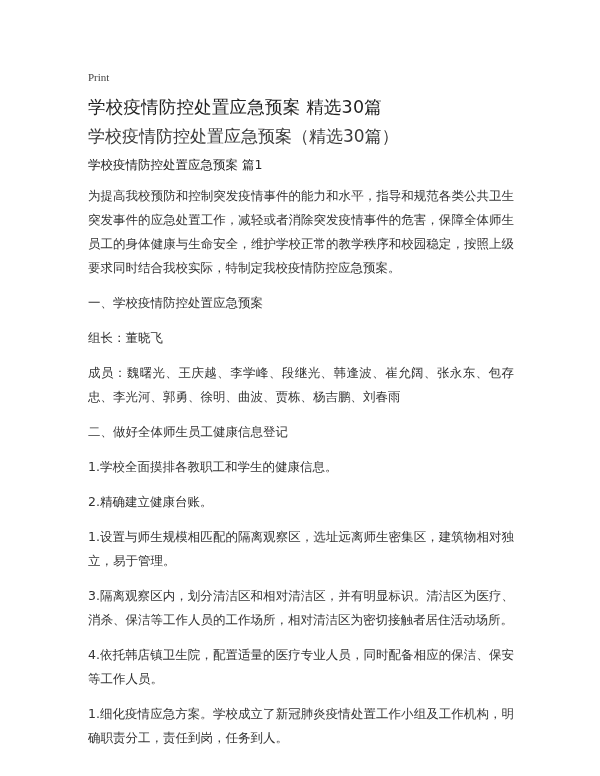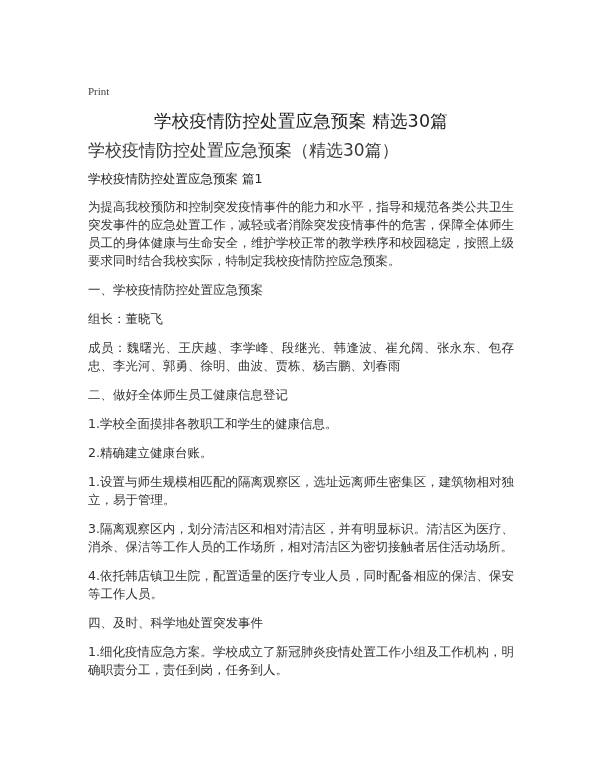--- a/index.html
+++ b/index.html
@@ -11,55 +11,54 @@
       width: 600px;
       height: 776px;
       overflow: hidden;
       position: relative;
       font-family: "DejaVu Sans", "Liberation Sans", sans-serif;
       color: #333333;
     }
     .page {
       position: absolute;
       left: 88px;
-      top: 84px;
+      top: 70px;
       width: 426px;
     }
     .print-label {
       font-family: "Liberation Serif", "DejaVu Serif", serif;
       font-size: 11px;
       color: #444444;
       line-height: 14px;
       margin: 0 0 12px 0;
     }
     .doc-title {
       font-size: 17.5px;
       font-weight: normal;
       color: #222222;
-      text-align: center;
       line-height: 22px;
       margin: 0 0 10px 0;
       letter-spacing: 0.2px;
     }
     .subtitle {
       font-size: 17px;
       line-height: 17px;
       margin: 0 0 11px 0;
       color: #3a3a3a;
     }
     .section-heading {
       font-size: 12.5px;
       font-weight: normal;
       line-height: 17px;
       margin: 0 0 11px 0;
       color: #222222;
     }
     .para {
       font-size: 12.5px;
-      line-height: 18px;
+      line-height: 24px;
       margin: 0 0 11px 0;
       color: #333333;
       text-align: justify;
       word-break: break-all;
     }
   </style>
 </head>
 <body>
 
 <div class="page">
@@ -71,15 +70,14 @@
   <p class="para">为提高我校预防和控制突发疫情事件的能力和水平，指导和规范各类公共卫生突发事件的应急处置工作，减轻或者消除突发疫情事件的危害，保障全体师生员工的身体健康与生命安全，维护学校正常的教学秩序和校园稳定，按照上级要求同时结合我校实际，特制定我校疫情防控应急预案。</p>
   <p class="para">一、学校疫情防控处置应急预案</p>
   <p class="para">组长：董晓飞</p>
   <p class="para">成员：魏曙光、王庆越、李学峰、段继光、韩逢波、崔允阔、张永东、包存忠、李光河、郭勇、徐明、曲波、贾栋、杨吉鹏、刘春雨</p>
   <p class="para">二、做好全体师生员工健康信息登记</p>
   <p class="para">1.学校全面摸排各教职工和学生的健康信息。</p>
   <p class="para">2.精确建立健康台账。</p>
   <p class="para">1.设置与师生规模相匹配的隔离观察区，选址远离师生密集区，建筑物相对独立，易于管理。</p>
   <p class="para">3.隔离观察区内，划分清洁区和相对清洁区，并有明显标识。清洁区为医疗、消杀、保洁等工作人员的工作场所，相对清洁区为密切接触者居住活动场所。</p>
   <p class="para">4.依托韩店镇卫生院，配置适量的医疗专业人员，同时配备相应的保洁、保安等工作人员。</p>
-  <p class="para">四、及时、科学地处置突发事件</p>
   <p class="para">1.细化疫情应急方案。学校成立了新冠肺炎疫情处置工作小组及工作机构，明确职责分工，责任到岗，任务到人。</p>
 </div>
 
 </body></html>

